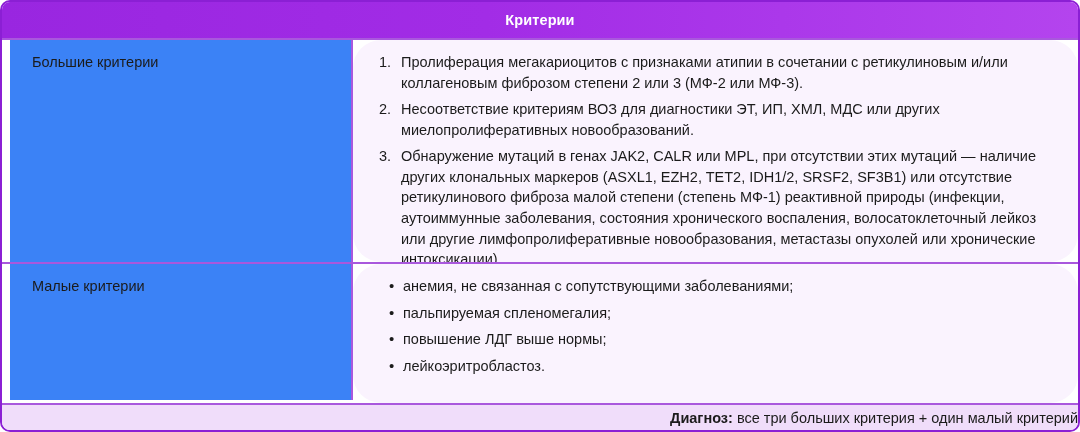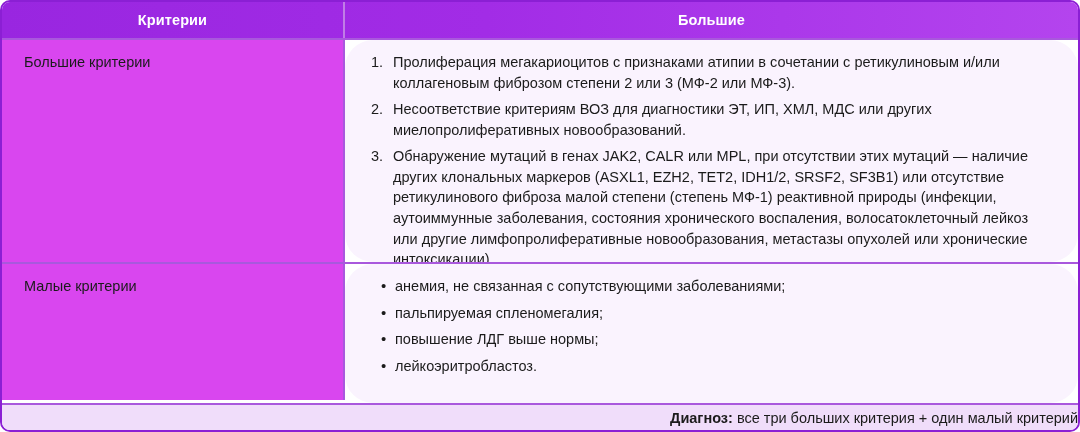--- a/index.html
+++ b/index.html
@@ -48,26 +48,27 @@
     flex: 1 1 auto;
     box-sizing: border-box;
   }
   .thead .col-left { border-right: 2px solid #c07de6; }
 
   .row {
     display: flex;
     border-top: 2px solid #a958dd;
   }
   .row .col-left {
-    background: #d946ef;
+    background: #3b82f6;
     padding: 14px 16px 14px 22px;
     box-sizing: border-box;
     font-size: 14.5px;
     color: #1b1b1b;
     border-right: 2px solid #a958dd;
+    margin-left: 8px;
   }
   .row .col-right {
     background: #faf3fe;
     padding: 12px 26px 14px 16px;
     box-sizing: border-box;
     font-size: 14.5px;
     line-height: 1.42;
     color: #1b1b1b;
     border-radius: 28px;
   }
@@ -119,22 +120,21 @@
   }
   .footer-text { text-align: center; }
   .footer-text b { font-weight: bold; }
 </style>
 </head>
 <body>
 
 <div class="table-wrap">
 
   <div class="thead">
-    <div class="th col-left">Критерии</div>
-    <div class="th col-right">Большие</div>
+    <div class="th col-right">Критерии</div>
   </div>
 
   <div class="row row-major">
     <div class="col-left">Большие критерии</div>
     <div class="col-right">
       <ol class="num-list">
         <li>Пролиферация мегакариоцитов с признаками атипии в сочетании с ретикулиновым и/или коллагеновым фиброзом степени 2 или 3 (МФ-2 или МФ-3).</li>
         <li>Несоответствие критериям ВОЗ для диагностики ЭТ, ИП, ХМЛ, МДС или других миелопролиферативных новообразований.</li>
         <li>Обнаружение мутаций в генах JAK2, CALR или MPL, при отсутствии этих мутаций — наличие других клональных маркеров (ASXL1, EZH2, TET2, IDH1/2, SRSF2, SF3B1) или отсутствие ретикулинового фиброза малой степени (степень МФ-1) реактивной природы (инфекции, аутоиммунные заболевания, состояния хронического воспаления, волосатоклеточный лейкоз или другие лимфопролиферативные новообразования, метастазы опухолей или хронические интоксикации).</li>
       </ol>

